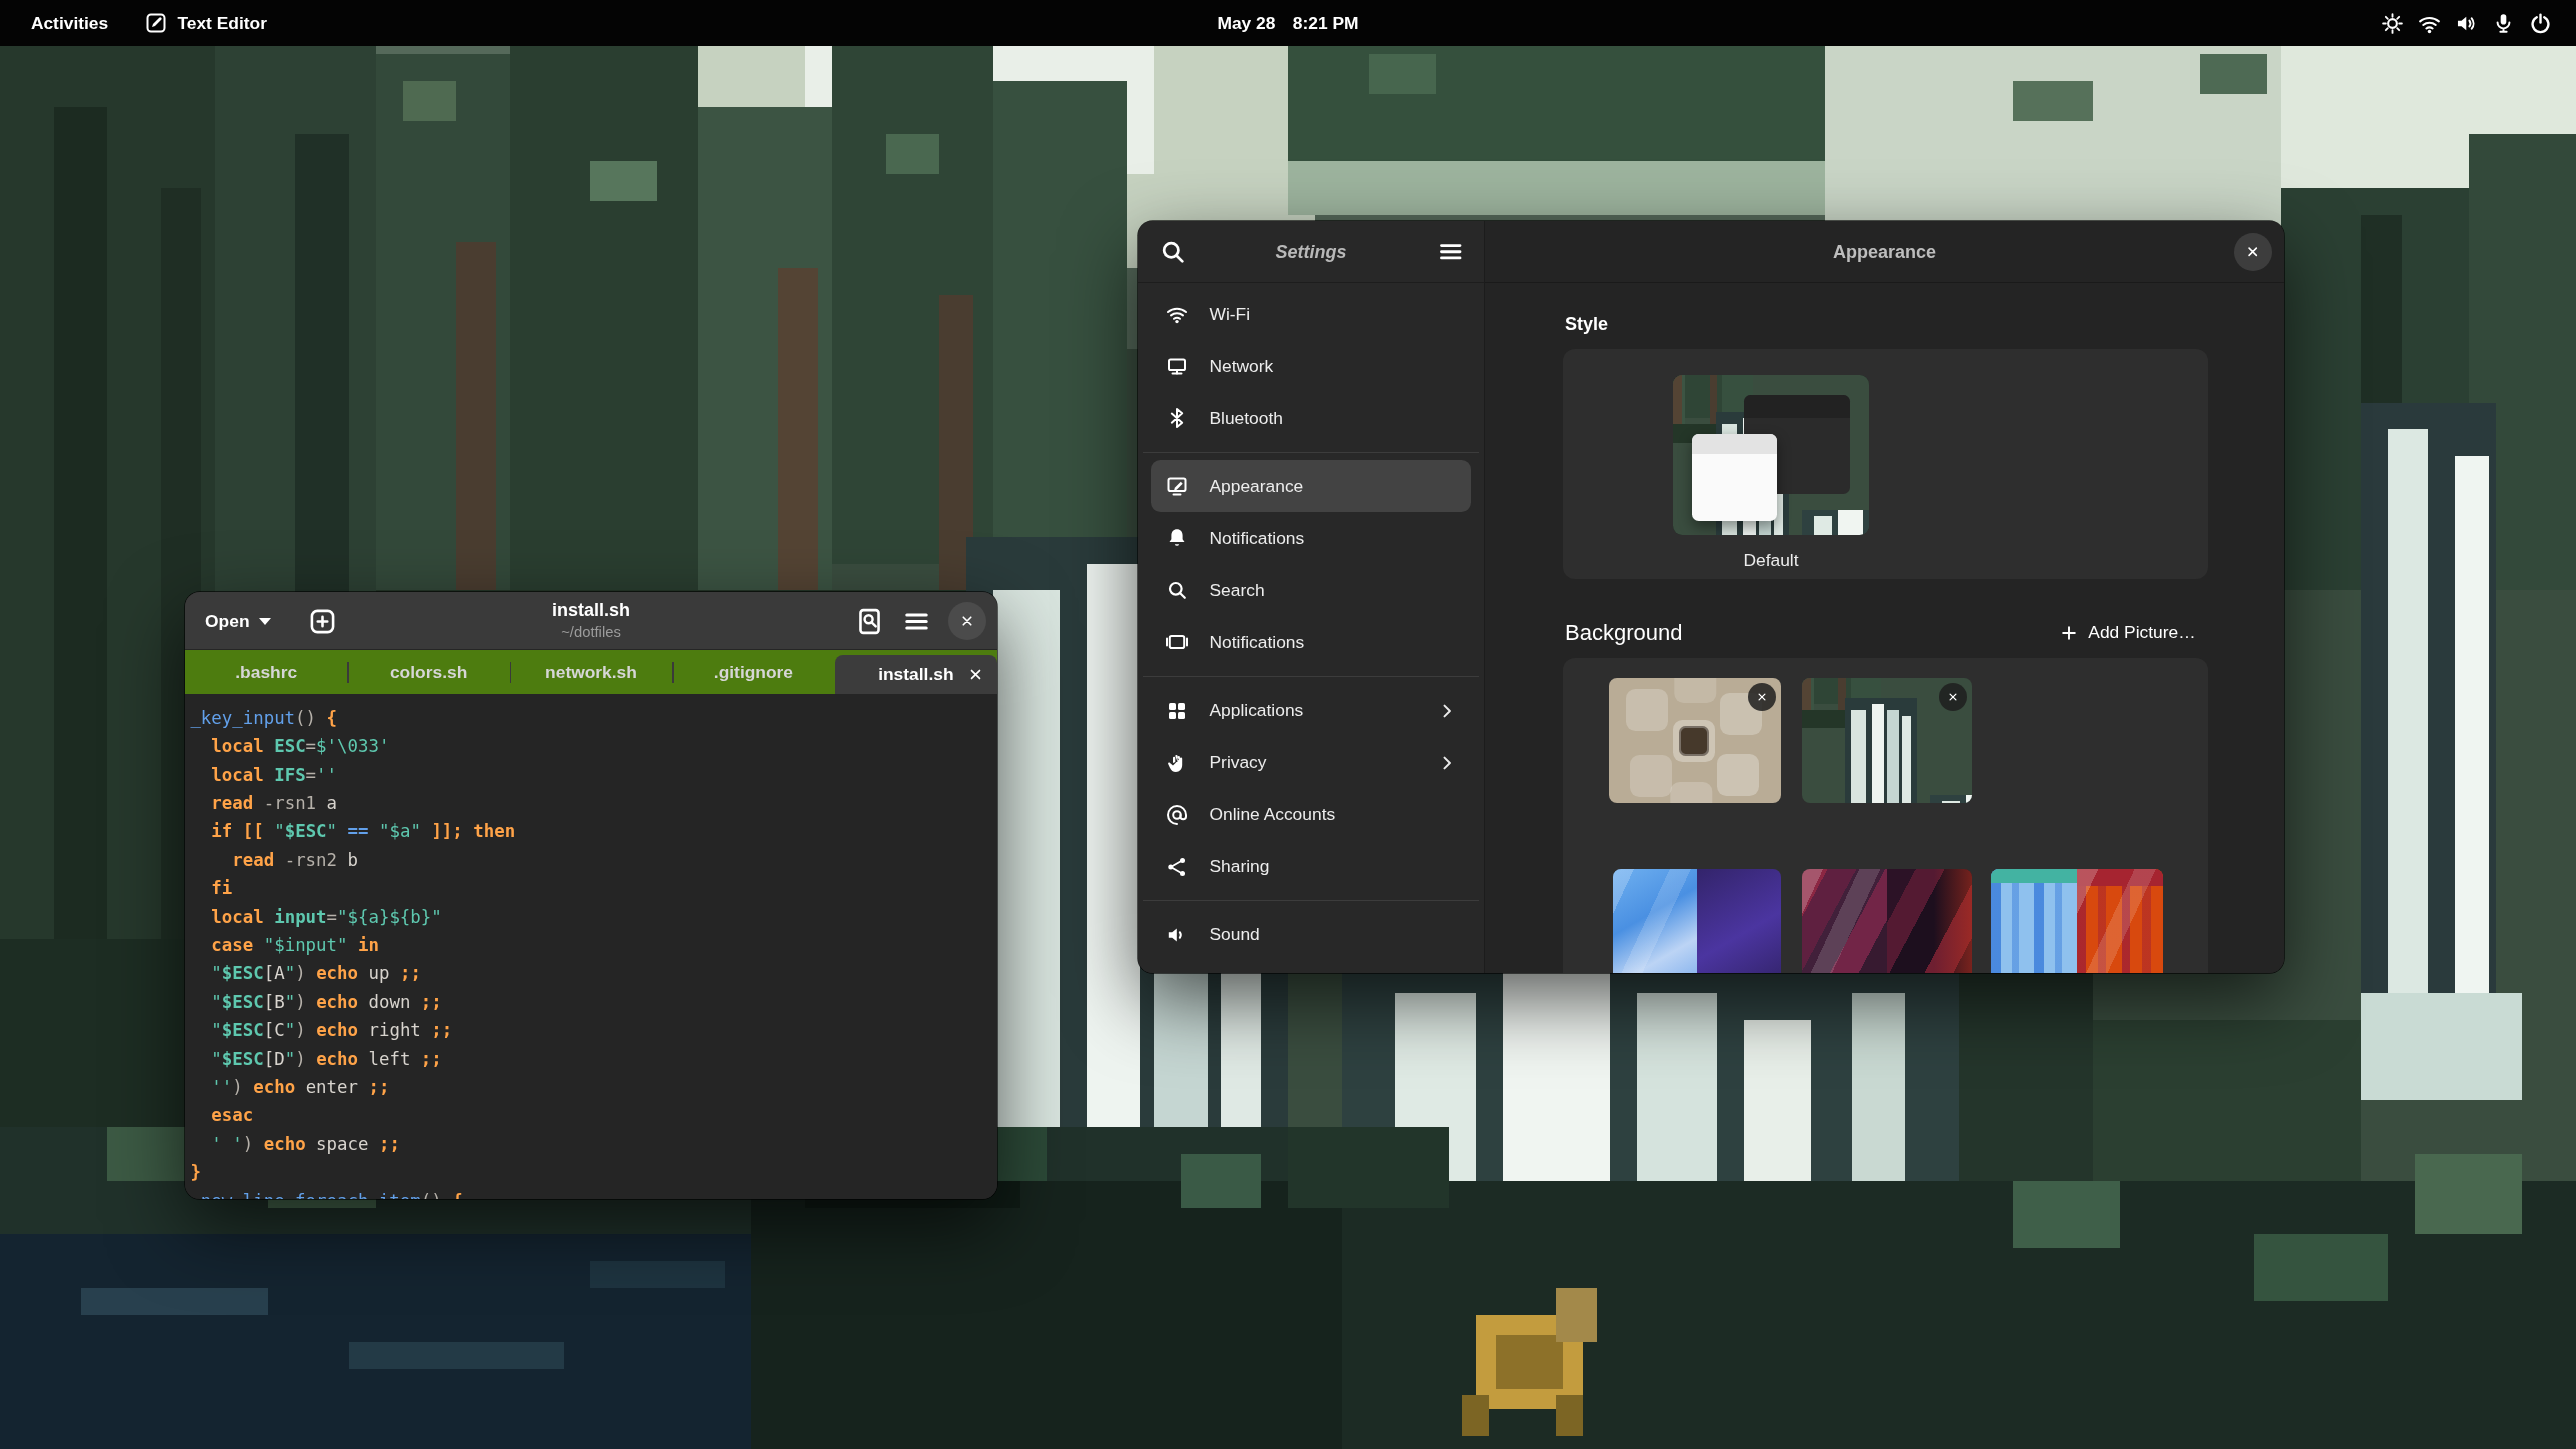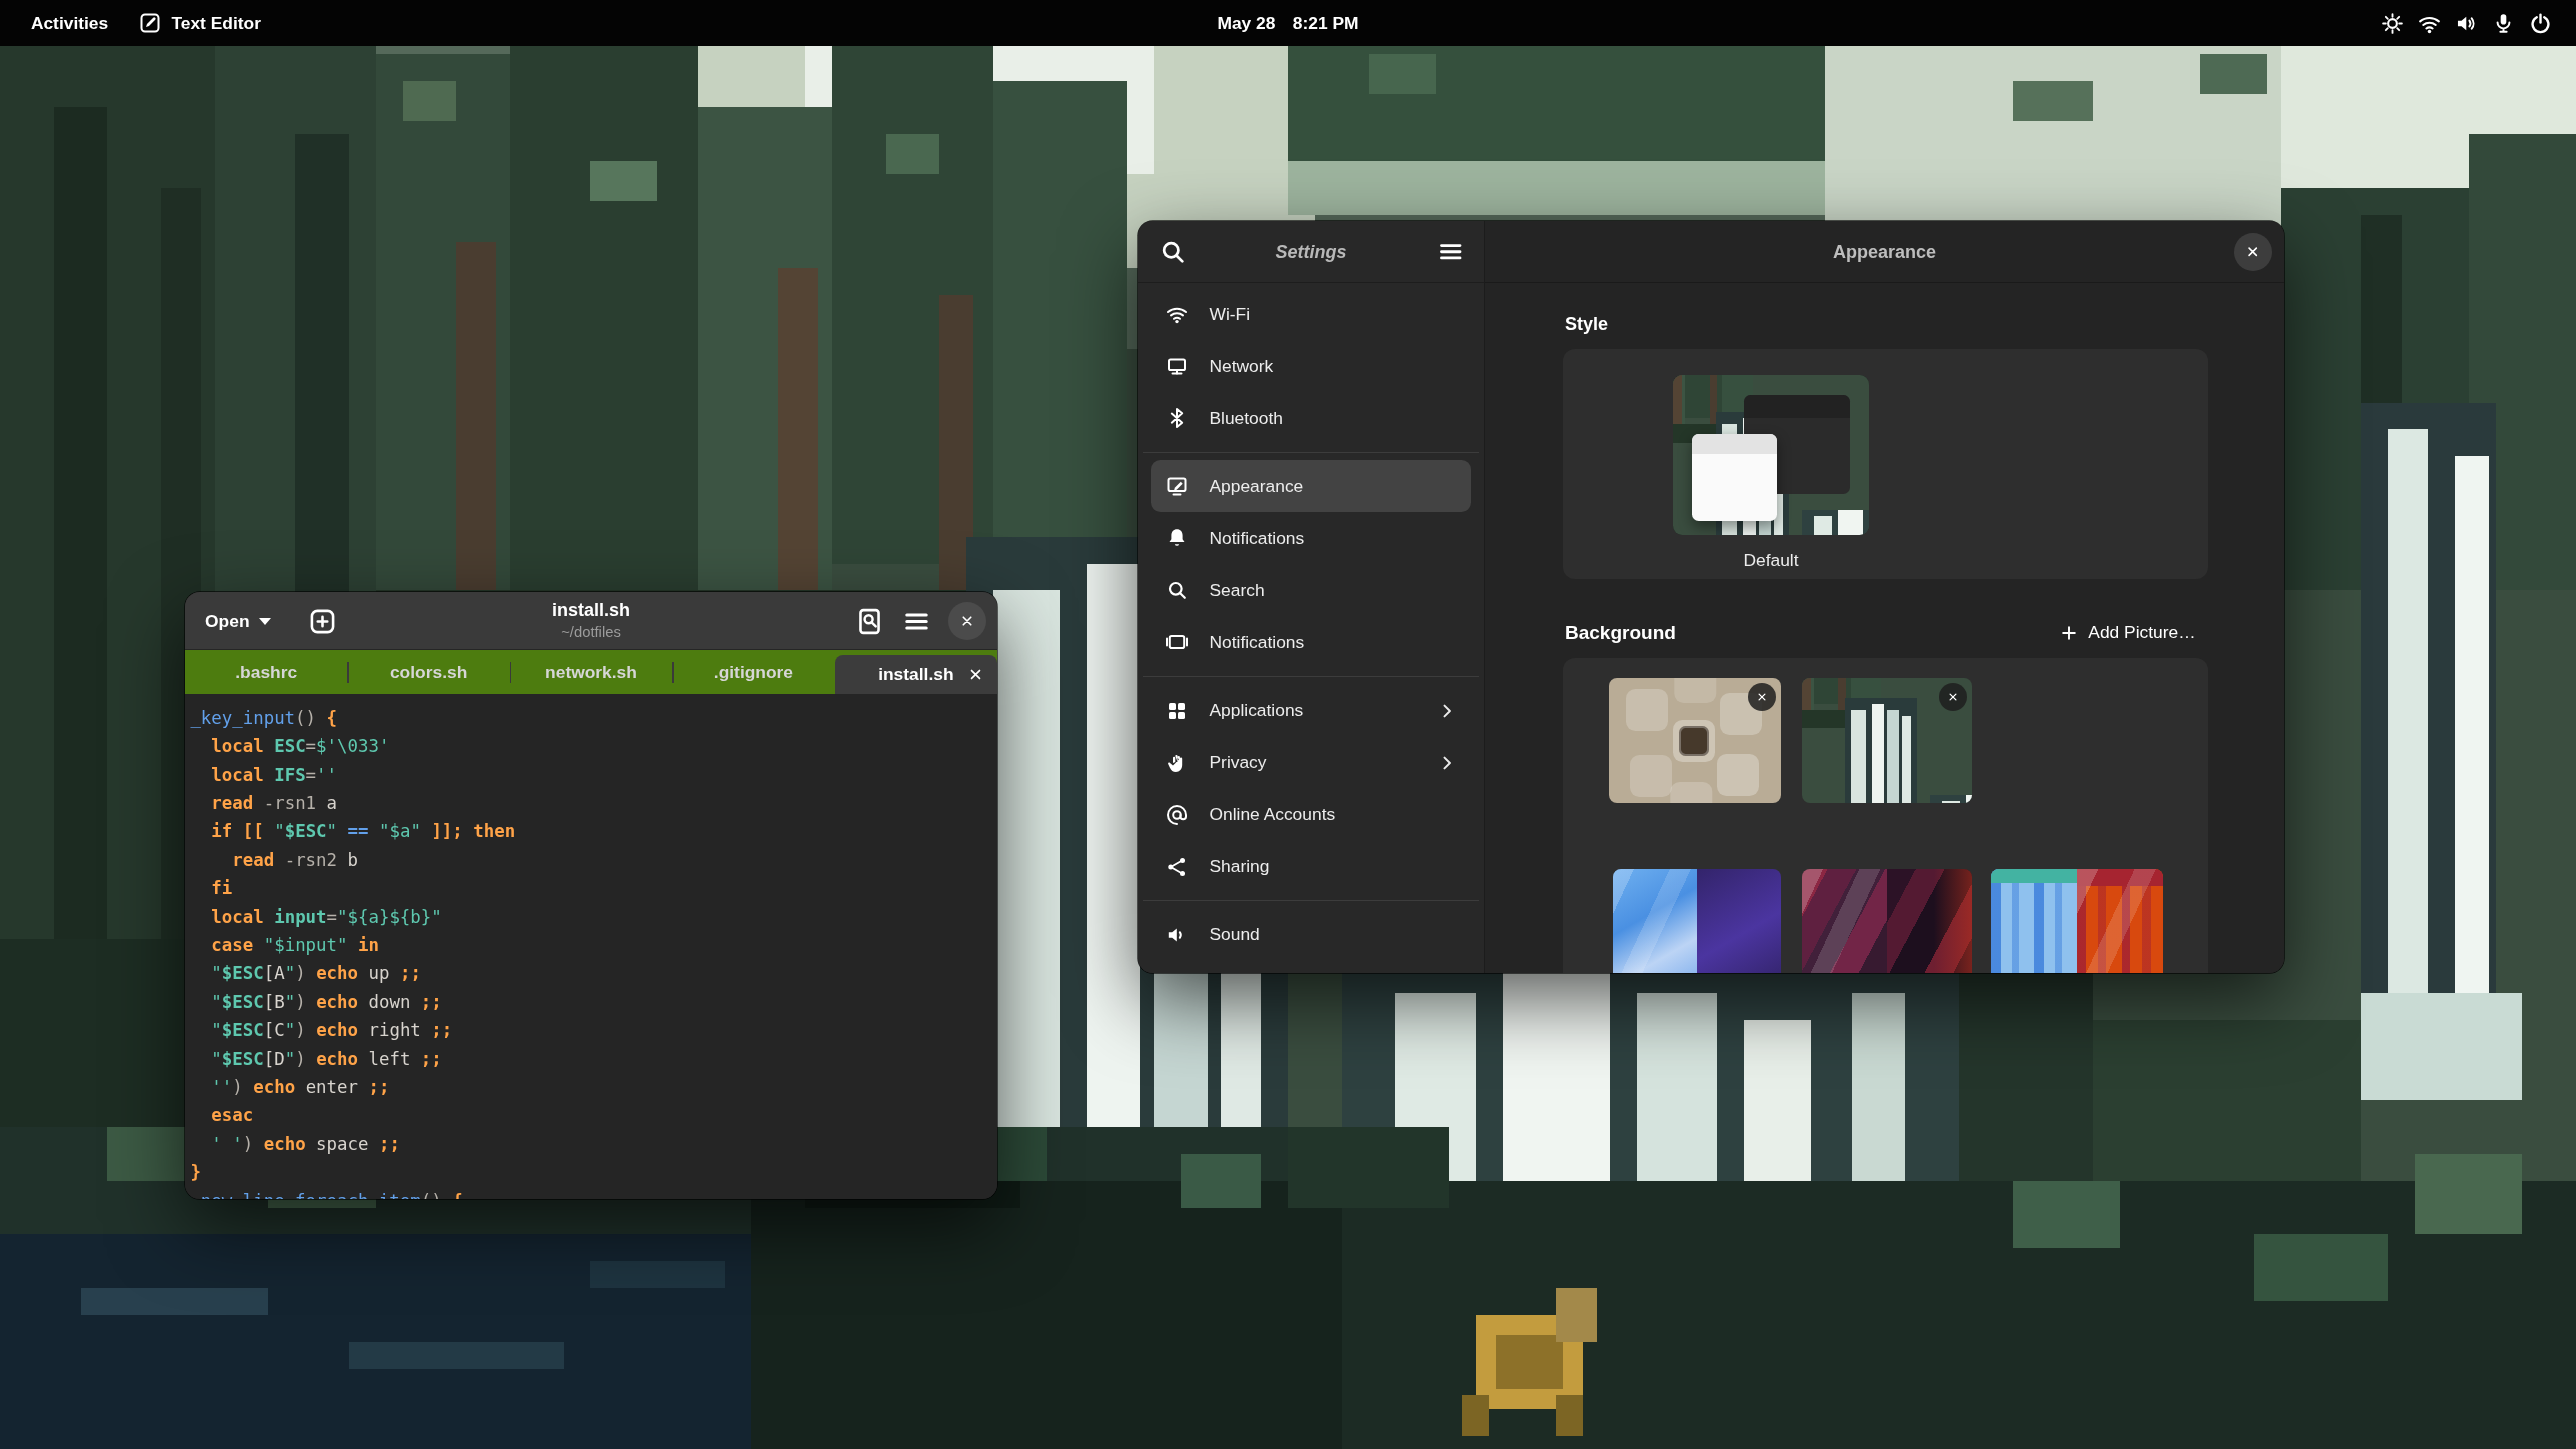--- a/index.html
+++ b/index.html
@@ -7,21 +7,21 @@
     font-family:"Liberation Sans",sans-serif;background:#22342a;}
   .icon svg{width:100%;height:100%;display:block;}
 
   
   .wallpaper{position:absolute;left:0;top:0;width:2576px;height:1449px;}
 
   
   .topbar{position:absolute;left:0;top:0;right:0;height:46px;background:#040404;
     color:#fff;font-size:17.4px;font-weight:700;display:flex;align-items:center;z-index:50;}
   .activities{margin-left:21.5px;padding:4px 9.4px;border-radius:6.7px;}
-  .app-indicator{position:absolute;left:138px;display:flex;align-items:center;gap:9.4px;}
+  .app-indicator{position:absolute;left:144px;display:flex;align-items:center;gap:9.4px;}
   .app-indicator .icon{width:24px;height:24px;}
   .clock{position:absolute;left:50%;top:0;height:100%;transform:translateX(-50%);
     display:flex;align-items:center;gap:17.4px;}
   .system-tray{margin-left:auto;margin-right:23px;display:flex;align-items:center;gap:12px;}
   .tray-icon{width:25px;height:25px;}
 
   
   .editor-window{position:absolute;left:185px;top:592px;width:812px;height:607px;
     border-radius:14.8px;background:#252525;overflow:hidden;z-index:20;
     box-shadow:0 0 0 0.7px rgba(0,0,0,.8),0 27px 74px rgba(0,0,0,.62);}
@@ -104,21 +104,21 @@
     box-shadow:0 5.4px 13.4px rgba(0,0,0,.4);}
   .win.front::before{content:"";position:absolute;left:0;right:0;top:0;height:20px;
     border-radius:6.7px 6.7px 0 0;background:#e3e3e3;}
   .style-option.dark .win.back{background:#262626;}
   .style-option.dark .win.front{background:#303030;}
   .style-option.dark .win.front::before{background:#3b3b3b;}
   .style-caption{display:block;margin-top:14.8px;text-align:center;font-size:17.4px;color:#ececec;}
 
   .bg-header{position:absolute;left:80px;right:79px;top:396px;display:flex;
     align-items:center;justify-content:space-between;}
-  .bg-label{font-size:19px;font-weight:700;color:#fff;}
+  .bg-label{font-size:22px;font-weight:400;color:#fff;}
   .add-picture-button{display:flex;align-items:center;gap:9.4px;font-size:17.4px;color:#fff;
     padding:5.4px 9.4px;border-radius:8px;}
   .add-icon{width:20px;height:20px;}
   .bg-card{position:absolute;left:78px;top:437px;width:645px;height:416px;
     background:#2e2e2e;border-radius:12px;overflow:hidden;}
   .bg-thumb{position:absolute;border-radius:8px;overflow:hidden;}
   .pos-u0{left:46px;top:20px;width:172px;height:125px;}
   .pos-u1{left:239px;top:20px;width:170px;height:125px;}
   .pos-p0{left:50px;top:211px;width:168px;height:141px;}
   .pos-p1{left:239px;top:211px;width:170px;height:141px;}

